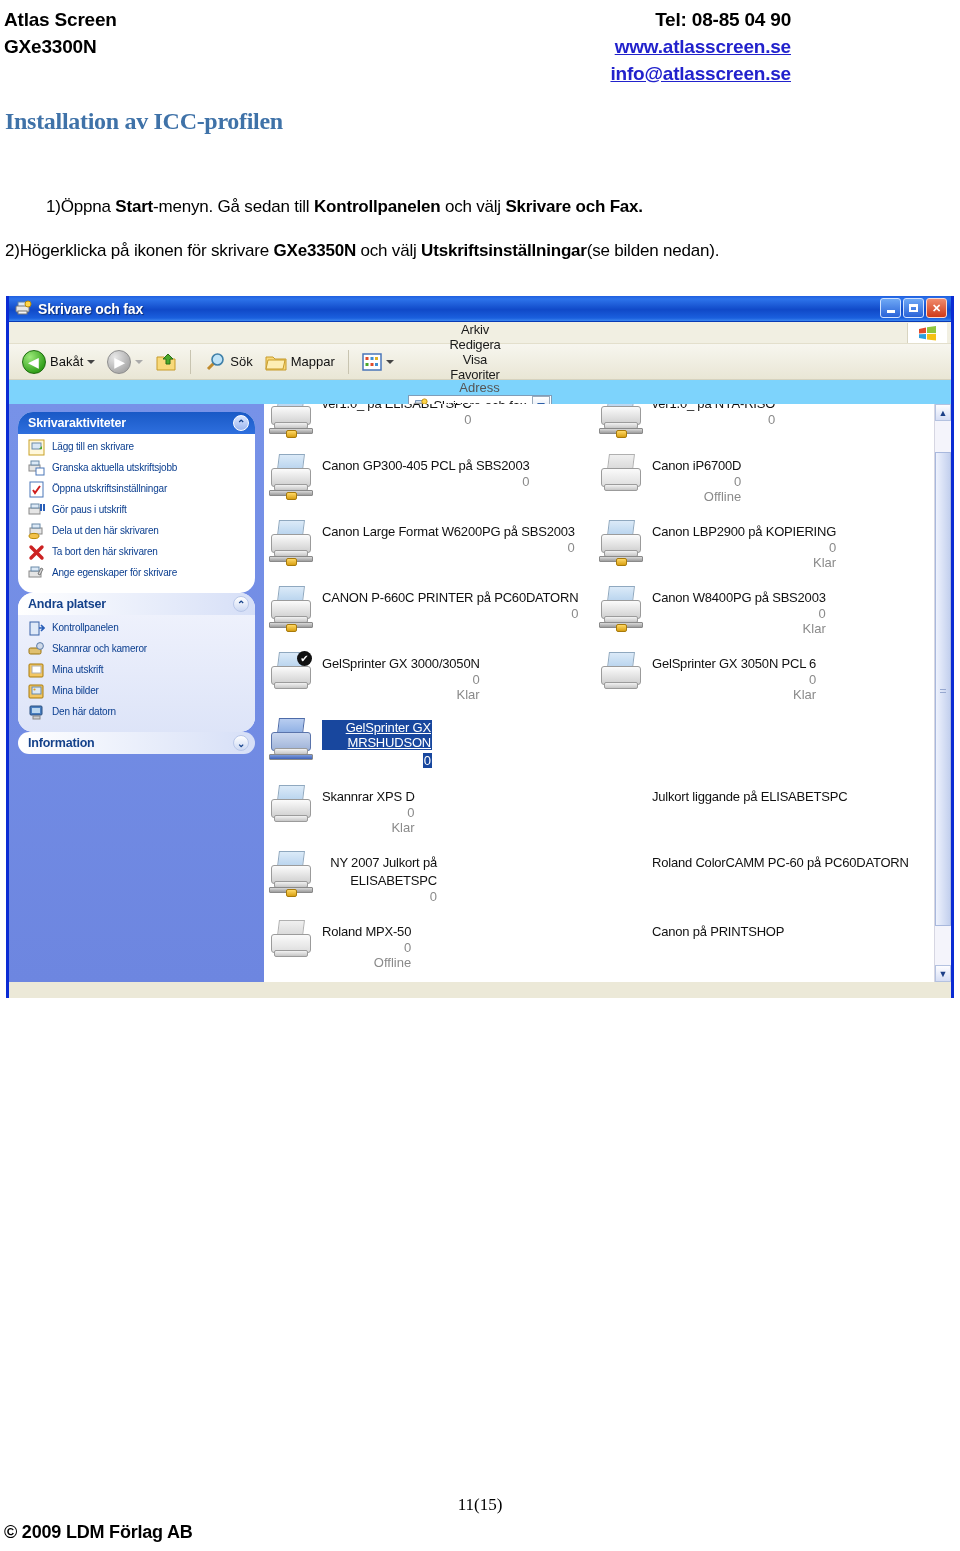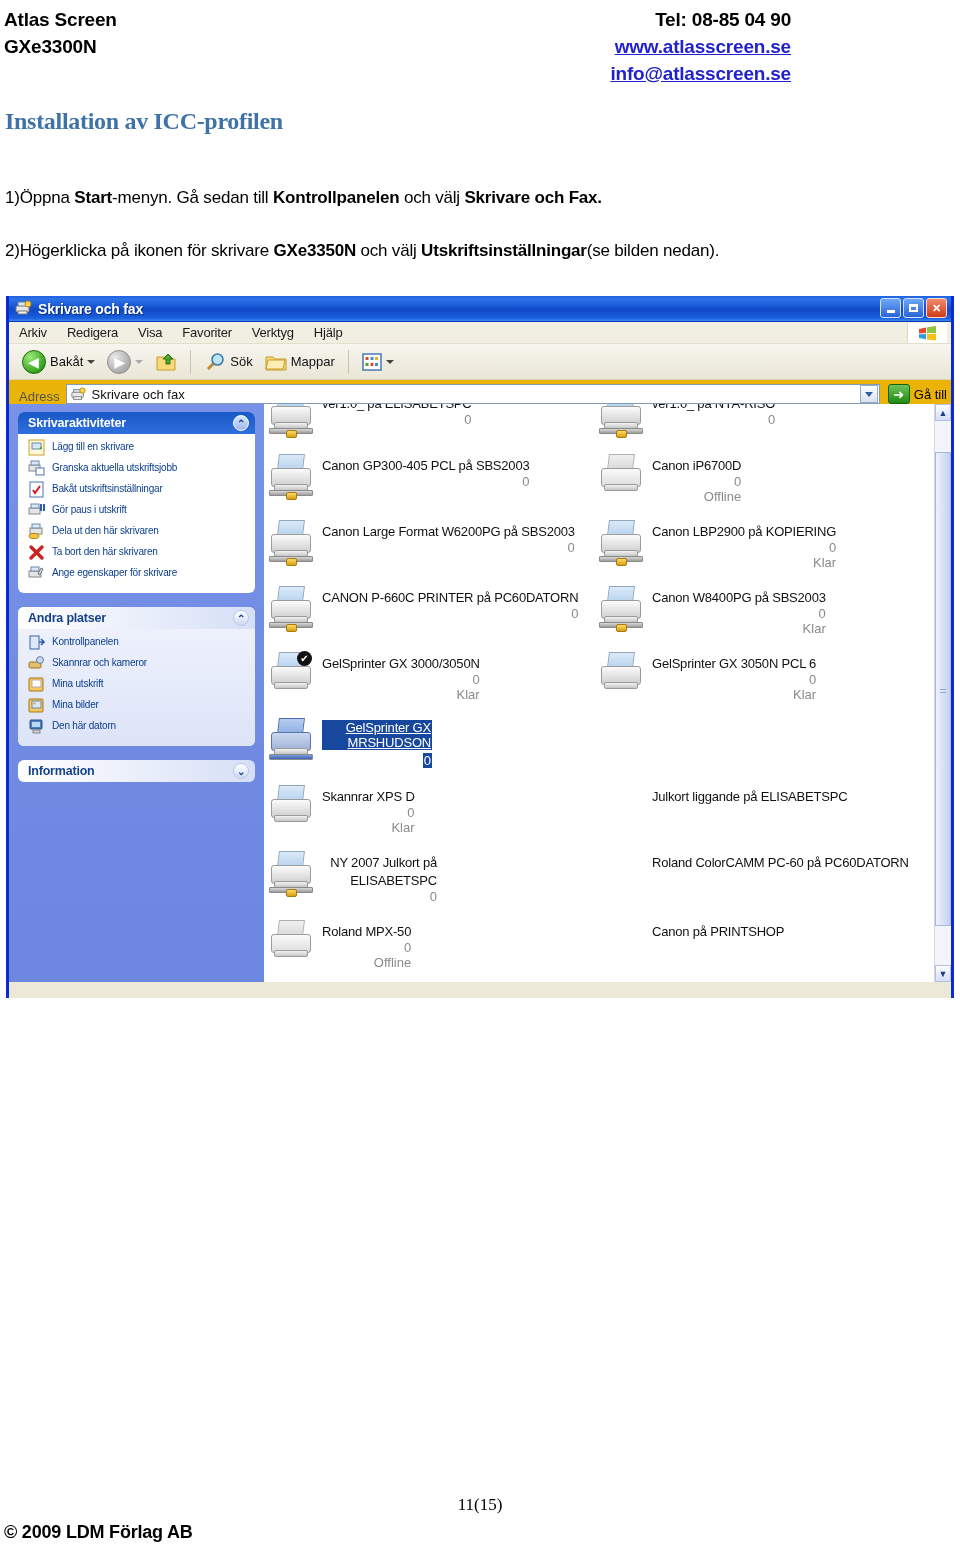--- a/index.html
+++ b/index.html
@@ -22,21 +22,21 @@
 
   .doc-title {
     position:absolute; left:5px; top:108px;
     font-family:"Liberation Serif", serif;
     font-size:24px; font-weight:bold; color:#3f72a8;
     letter-spacing:-0.3px;
   }
 
   .step { position:absolute; left:5px; font-size:17px; line-height:22px; letter-spacing:-0.2px; }
   .step b { font-weight:bold; }
-  #step1 { top:187px; }
+  #step1 { top:196px;margin-left:41px; }
   #step2 { top:240px; }
 
   
   .shot {
     position:absolute; left:6px; top:296px; width:948px; height:702px;
     overflow:hidden;
     background:#ffffff;
   }
   .xp-window {
     position:absolute; left:0; top:0; width:948px; height:760px;
@@ -61,21 +61,21 @@
     display:flex; align-items:center; justify-content:center;
     font-size:11px; color:#fff; font-weight:bold;
     background:linear-gradient(to bottom,#6ea8f5,#2a63d8);
   }
   .win-btn.close { background:linear-gradient(to bottom,#f08a6c,#cf3919); border-color:#ffd8cc; }
   .glyph-min { width:8px; height:3px; background:#fff; margin-top:6px; }
   .glyph-max { width:9px; height:8px; border:2px solid #fff; border-top-width:3px; }
 
   .menubar {
     height:22px; background:#f1efe2; display:flex; align-items:center;
-    padding-left:10px; position:relative; border-bottom:1px solid #e3dfcc;
+    padding-left:10px; position:relative; border-bottom:1px solid #e3dfcc;flex-direction:column;
   }
   .menubar .mi { font-size:13px; color:#1a1a1a; margin-right:20px; letter-spacing:-0.2px; }
   .flaglogo {
     position:absolute; right:4px; top:1px; width:40px; height:20px;
     background:#fff; border-left:1px solid #d8d4c0;
     display:flex; align-items:center; justify-content:center;
   }
 
   .toolbar {
     height:36px; background:linear-gradient(to bottom,#f7f6ef,#e9e6d5);
@@ -85,21 +85,21 @@
   .tb-item { display:flex; align-items:center; gap:4px; padding:2px 5px; font-size:13px; color:#111; }
   .tb-sep { width:1px; height:24px; background:#c8c4b0; margin:0 6px; }
   .caret { width:0;height:0;border-left:4px solid transparent;border-right:4px solid transparent;border-top:4px solid #444; }
 
   .circ { width:24px; height:24px; border-radius:50%; display:flex; align-items:center; justify-content:center; }
   .circ.green { background:radial-gradient(circle at 32% 28%, #9cea7a, #2f9e18 75%); border:1px solid #1d6b0e; }
   .circ.gray  { background:radial-gradient(circle at 32% 28%, #e8e8e8, #a8a8a8 75%); border:1px solid #8e8e8e; }
   .arrowL { color:#fff; font-size:14px; line-height:1; margin-left:-1px; }
   .arrowR { color:#fff; font-size:14px; line-height:1; margin-left:1px; }
 
-  .addrbar { height:24px; background:#eab308; display:flex; align-items:flex-end; padding:0 4px; position:relative; }
+  .addrbar { height:24px; background:#7dd3fc; display:flex; align-items:center; padding:0 4px; position:relative;flex-direction:column; }
   .addr-lbl { font-size:13px; color:#555; padding:0 7px 0 6px; }
   .addr-field {
     flex:1; height:20px; background:#fff; border:1px solid #7f9db9;
     display:flex; align-items:center; padding-left:4px; gap:5px;
     font-size:13px; color:#111;
   }
   .addr-drop {
     width:18px; height:18px; background:linear-gradient(to bottom,#fefefe,#d7e2f2);
     border:1px solid #9ab; display:flex; align-items:center; justify-content:center;
     margin-left:auto; margin-right:1px;
@@ -112,21 +112,21 @@
   }
 
   
   .client { display:flex; height:578px; background:#fff; }
 
   
   .sidebar {
     width:255px; background:linear-gradient(to bottom,#7792e8,#6d86e0);
     padding:8px 9px 0 9px;
   }
-  .panel { background:#fff; border-radius:6px; margin-bottom:14px; overflow:hidden; }
+  .panel { background:#fff; border-radius:15px; overflow:hidden; }
   .panel-head {
     height:22px; display:flex; align-items:center; padding:0 6px 0 10px;
     font-size:12.5px; font-weight:bold; letter-spacing:-0.2px;
   }
   .panel-head.blue { background:linear-gradient(to bottom,#1959c6,#2e6fde); color:#fff; }
   .panel-head.soft { background:linear-gradient(to right,#ffffff,#d6dff7); color:#15428b; }
   .chev {
     margin-left:auto; width:16px;height:16px;border-radius:50%;
     display:flex;align-items:center;justify-content:center;font-size:10px;font-weight:bold;
   }
@@ -363,21 +363,21 @@
             </span>
             <span class="lbl">Granska aktuella utskriftsjobb</span>
           </div>
           <div class="p-item">
             <span class="ico16">
               <svg width="17" height="17" viewBox="0 0 17 17">
                     <rect x="2" y="1" width="13" height="15" fill="#fff" stroke="#4a76b8"></rect>
                     <path d="M5 9 l2 3 l5 -7" stroke="#d02020" stroke-width="2" fill="none"></path>
                   </svg>
             </span>
-            <span class="lbl">Bakåt utskriftsinställningar</span>
+            <span class="lbl">Öppna utskriftsinställningar</span>
           </div>
           <div class="p-item">
             <span class="ico16">
               <svg width="17" height="17" viewBox="0 0 17 17">
                     <rect x="1" y="6" width="11" height="6" fill="#e5e5e5" stroke="#888"></rect>
                     <rect x="3" y="2" width="8" height="4" fill="#dce9f6" stroke="#6a8aa8"></rect>
                     <rect x="12" y="2" width="2" height="7" fill="#2a5fb8"></rect>
                     <rect x="15" y="2" width="2" height="7" fill="#2a5fb8"></rect>
                   </svg>
             </span>

